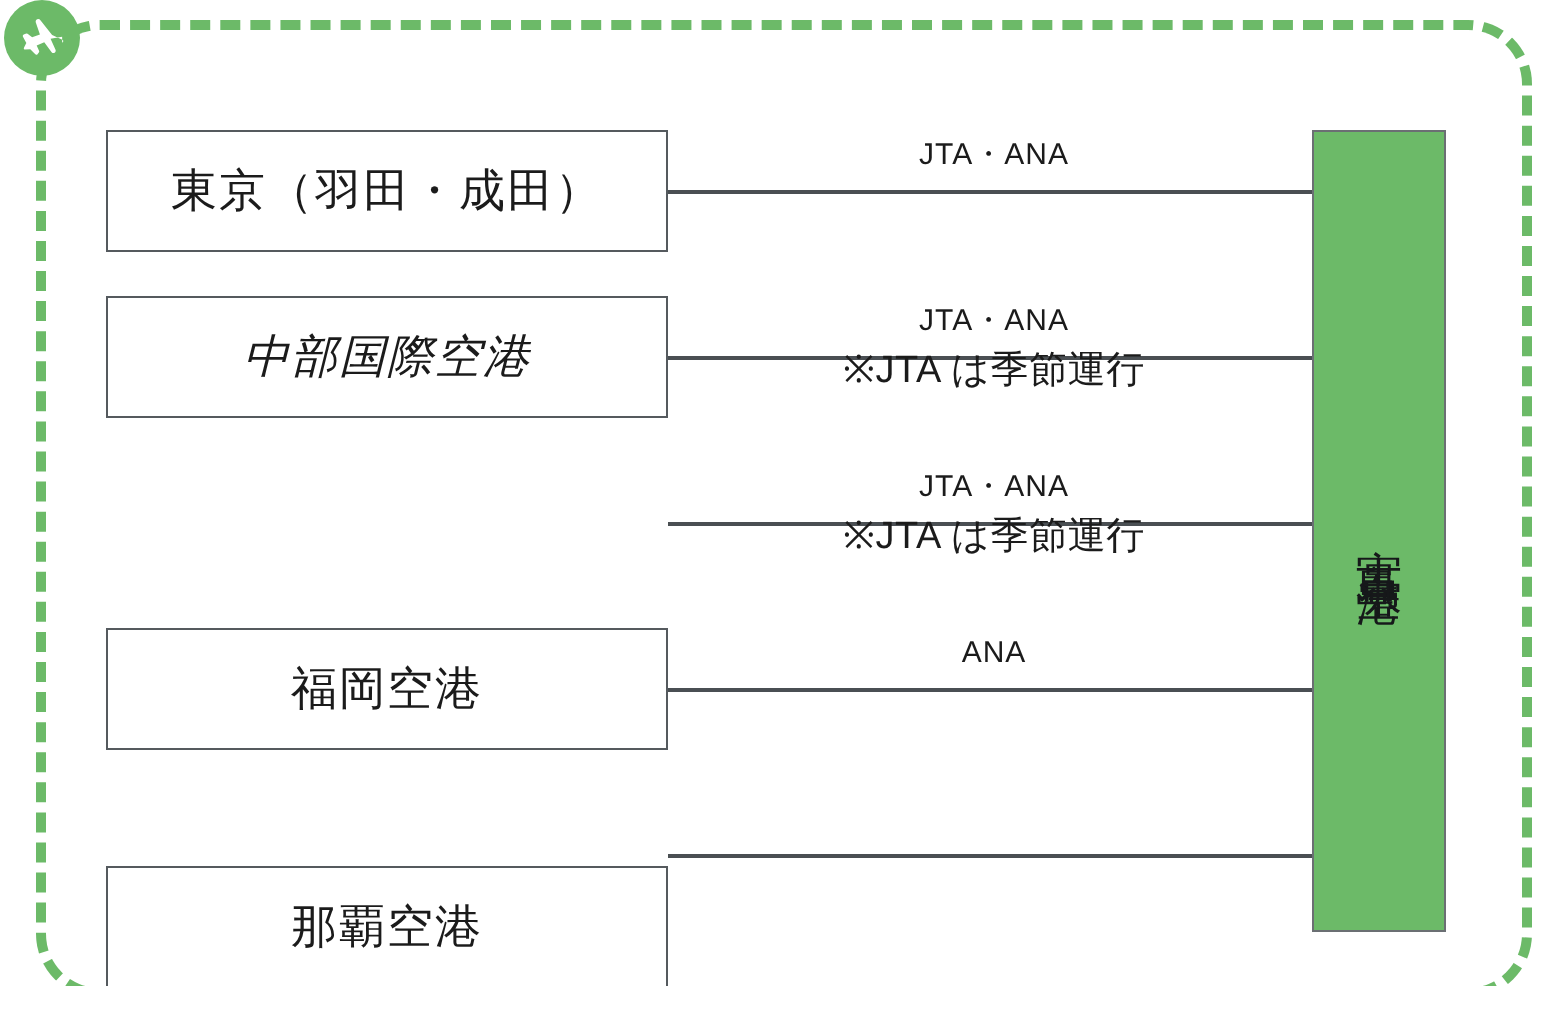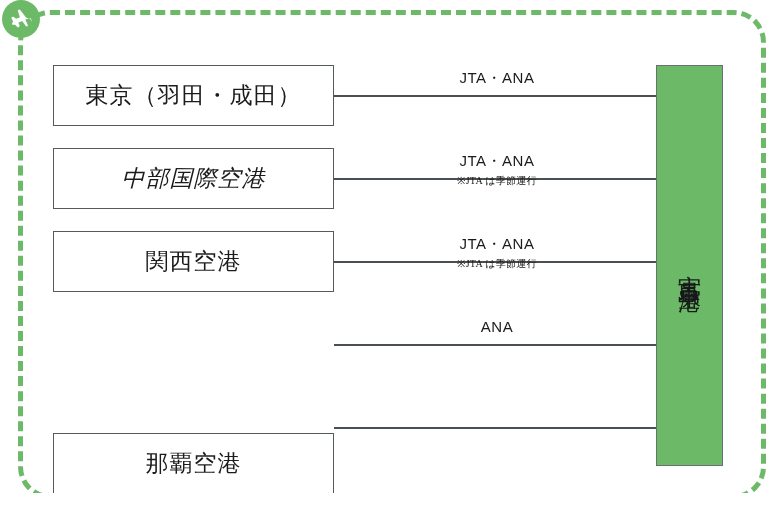--- a/index.html
+++ b/index.html
@@ -96,22 +96,22 @@
   .route-label .route-main {
     display: block;
     font-family: "Liberation Sans", sans-serif;
     font-size: 15px;
     letter-spacing: 0.5px;
     line-height: 1.05;
     white-space: nowrap;
   }
   .route-label .route-note {
     display: block;
-    font-family: Liberation Serif, serif;
-    font-size: 10px;
+    font-family: Liberation Sans, sans-serif;
+    font-size: 19px;
     letter-spacing: 0.3px;
     line-height: 1.2;
     margin-top: 6px;
     white-space: nowrap;
   }
   .route-label .route-note:empty { display: none; }
 
   
   .dest-bar {
     position: absolute;
@@ -162,29 +162,29 @@
 
     <div class="origin-box" style="top:148px;font-style:italic;">
       <span class="origin-label">中部国際空港</span>
     </div>
     <div class="connector" style="top:178px;"></div>
     <div class="route-label" style="top:153px;">
       <span class="route-main">JTA・ANA</span>
       <span class="route-note">※JTA は季節運行</span>
     </div>
 
-    <div class="origin-box" style="top:231px;">
-      <span class="origin-label">関西空港</span>
-    </div>
     <div class="connector" style="top:261px;"></div>
     <div class="route-label" style="top:236px;">
       <span class="route-main">JTA・ANA</span>
       <span class="route-note">※JTA は季節運行</span>
     </div>
 
+    <div class="origin-box" style="top:314px;">
+      <span class="origin-label">福岡空港</span>
+    </div>
     <div class="connector" style="top:344px;"></div>
     <div class="route-label" style="top:319px;">
       <span class="route-main">ANA</span>
     </div>
 
     <div class="origin-box" style="top:397px;margin-top:36px;">
       <span class="origin-label">那覇空港</span>
     </div>
     <div class="connector" style="top:427px;"></div>
 

